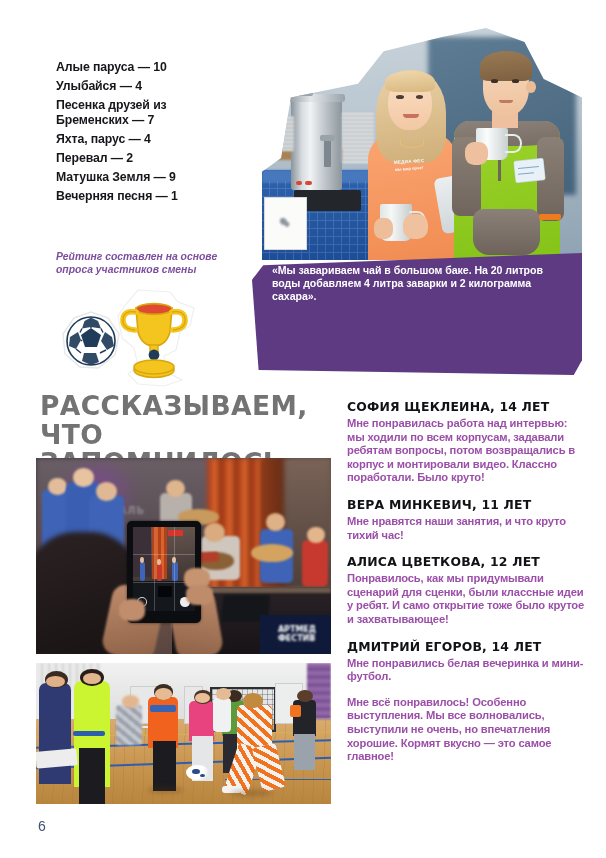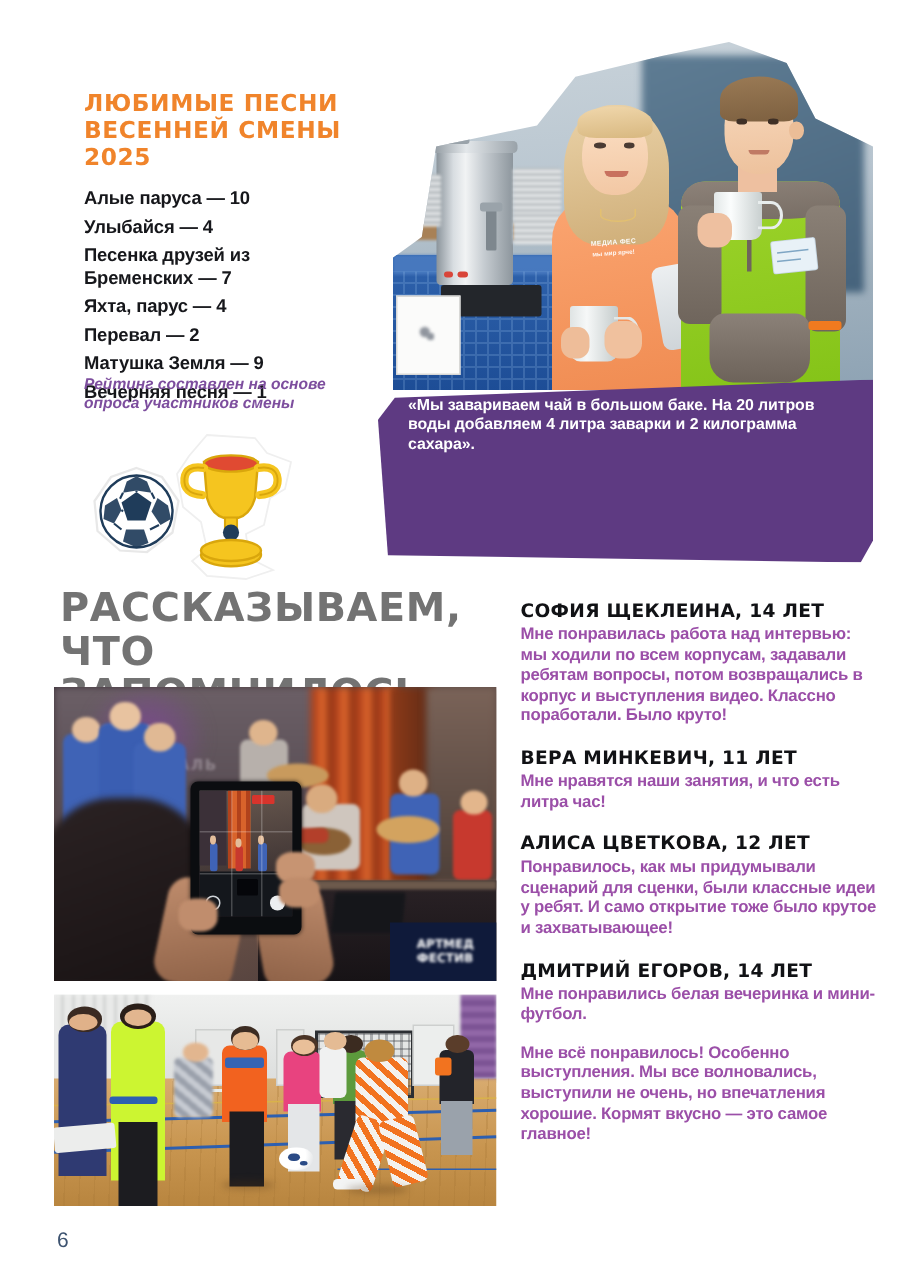--- a/index.html
+++ b/index.html
@@ -198,24 +198,20 @@
   .blur1 { filter: blur(1.2px); }
   .blur2 { filter: blur(2.4px); }
   .blur4 { filter: blur(4.5px); }
 </style>
 </head>
 <body>
 
 <div class="page">
 
   <div class="songs-block">
-    <div class="songs-title">
-      <span>ЛЮБИМЫЕ ПЕСНИ</span>
-      <span>ВЕСЕННЕЙ СМЕНЫ 2025</span>
-    </div>
     <div>
       <div class="song-row">
         <span>Алые паруса — 10</span>
       </div>
       <div class="song-row">
         <span>Улыбайся — 4</span>
       </div>
       <div class="song-row">
         <span>Песенка друзей из</span>
         <span class="l2">Бременских — 7</span>
@@ -596,25 +592,25 @@
       <div class="lyr" style="left:55.5%;top:78.5%;width:1.8%;height:2.6%;background:#2b4b86;border-radius:50%;"></div>
 
       <div class="lyr blur2" style="left:38%;top:88%;width:12%;height:4%;border-radius:50%;background:rgba(80,50,20,.3);"></div>
       <div class="lyr blur2" style="left:66%;top:90%;width:14%;height:4%;border-radius:50%;background:rgba(80,50,20,.3);"></div>
     </div>
   </div>
 
   <div class="quotes">
     <div class="quote">
       <div class="quote-name">СОФИЯ ЩЕКЛЕИНА, 14 ЛЕТ</div>
-      <div class="quote-text">Мне понравилась работа над интервью: мы ходили по всем корпусам, задавали ребятам вопросы, потом возвращались в корпус и выступления видео. Классно поработали. Было круто!</div>
+      <div class="quote-text">Мне понравилась работа над интервью: мы ходили по всем корпусам, задавали ребятам вопросы, потом возвращались в корпус и монтировали видео. Классно поработали. Было круто!</div>
     </div>
     <div class="quote">
       <div class="quote-name">ВЕРА МИНКЕВИЧ, 11 ЛЕТ</div>
-      <div class="quote-text">Мне нравятся наши занятия, и что есть литра час!</div>
+      <div class="quote-text">Мне нравятся наши занятия, и что круто тихий час!</div>
     </div>
     <div class="quote">
       <div class="quote-name">АЛИСА ЦВЕТКОВА, 12 ЛЕТ</div>
       <div class="quote-text">Понравилось, как мы придумывали сценарий для сценки, были классные идеи у ребят. И само открытие тоже было крутое и захватывающее!</div>
     </div>
     <div class="quote">
       <div class="quote-name">ДМИТРИЙ ЕГОРОВ, 14 ЛЕТ</div>
       <div class="quote-text">Мне понравились белая вечеринка и мини-футбол.</div>
     </div>
     <div class="quote">

